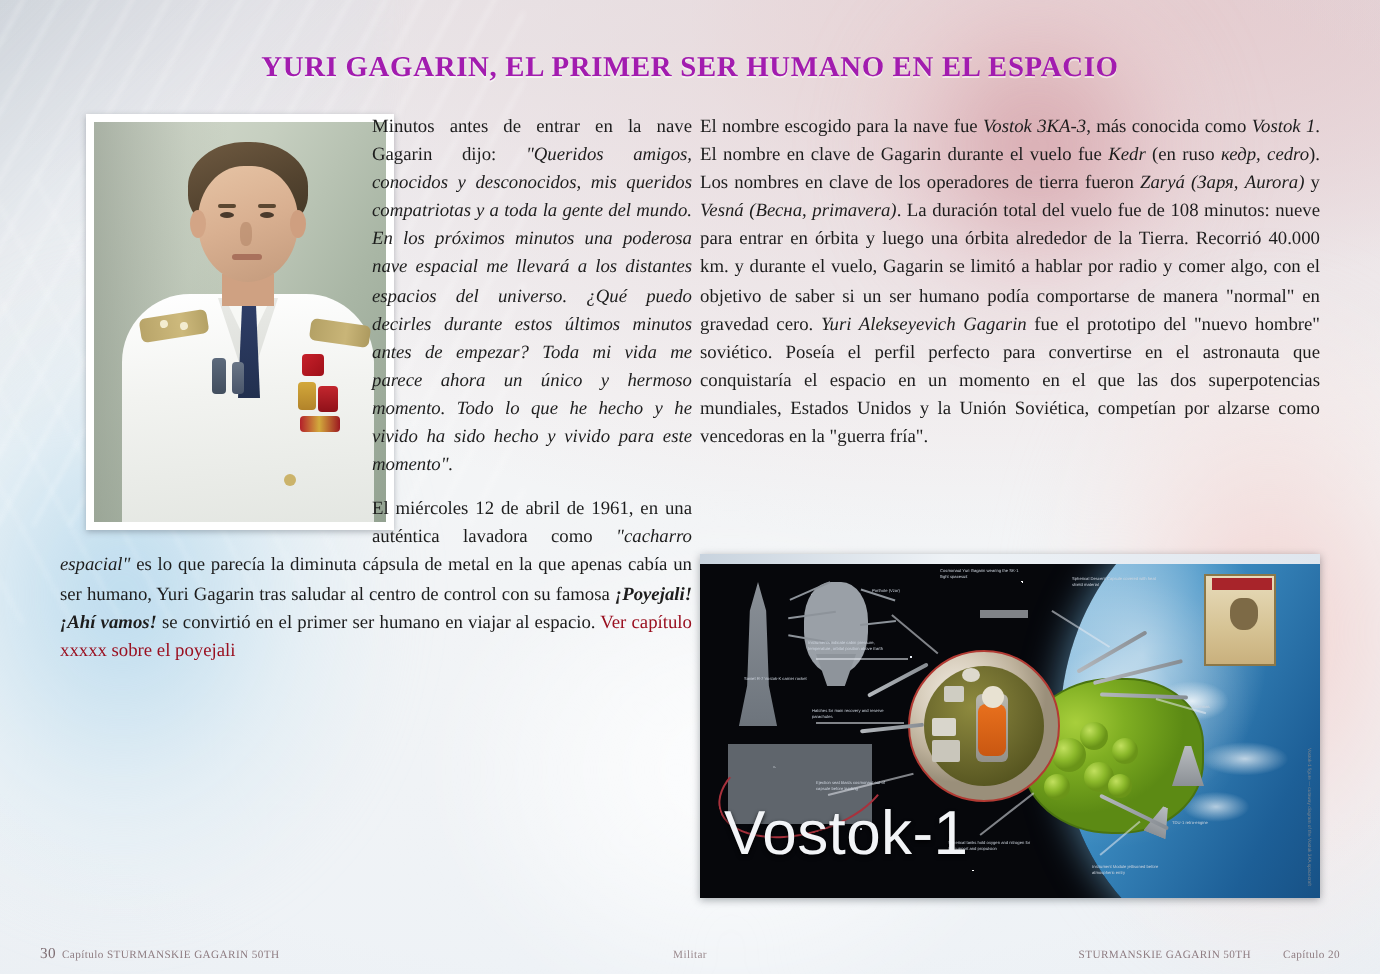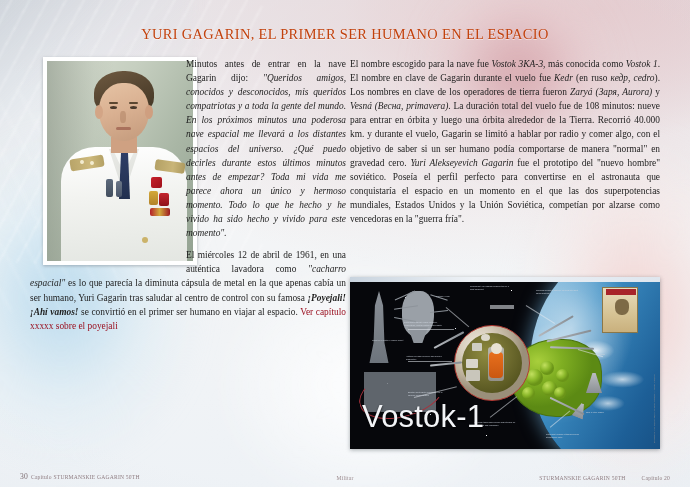--- a/index.html
+++ b/index.html
@@ -41,22 +41,22 @@
     filter:blur(1.4px);opacity:.7;}
   .bg-vign{position:absolute;inset:0;
     background:radial-gradient(120% 100% at 50% 45%, rgba(255,255,255,0) 55%, rgba(214,220,226,.35) 100%);}
 
   
   .content{position:absolute;inset:0;z-index:3;}
 
   .title{
     position:absolute;left:0;right:0;top:26px;text-align:center;
     font-family:"Liberation Serif", serif;
-    font-weight:normal;font-size:14.4px;letter-spacing:.35px;
-    color:#c2410c;
+    font-weight:bold;font-size:14.4px;letter-spacing:.35px;
+    color:#a21caf;
     text-shadow:0 1px 0 rgba(255,255,255,.55);
   }
 
   
   .portrait{
     position:absolute;left:43px;top:57px;width:154px;height:208px;
     background:#fff;padding:4px;box-sizing:border-box;
     box-shadow:0 1px 3px rgba(60,70,80,.35);
   }
   .portrait-img{position:relative;width:100%;height:100%;overflow:hidden;

